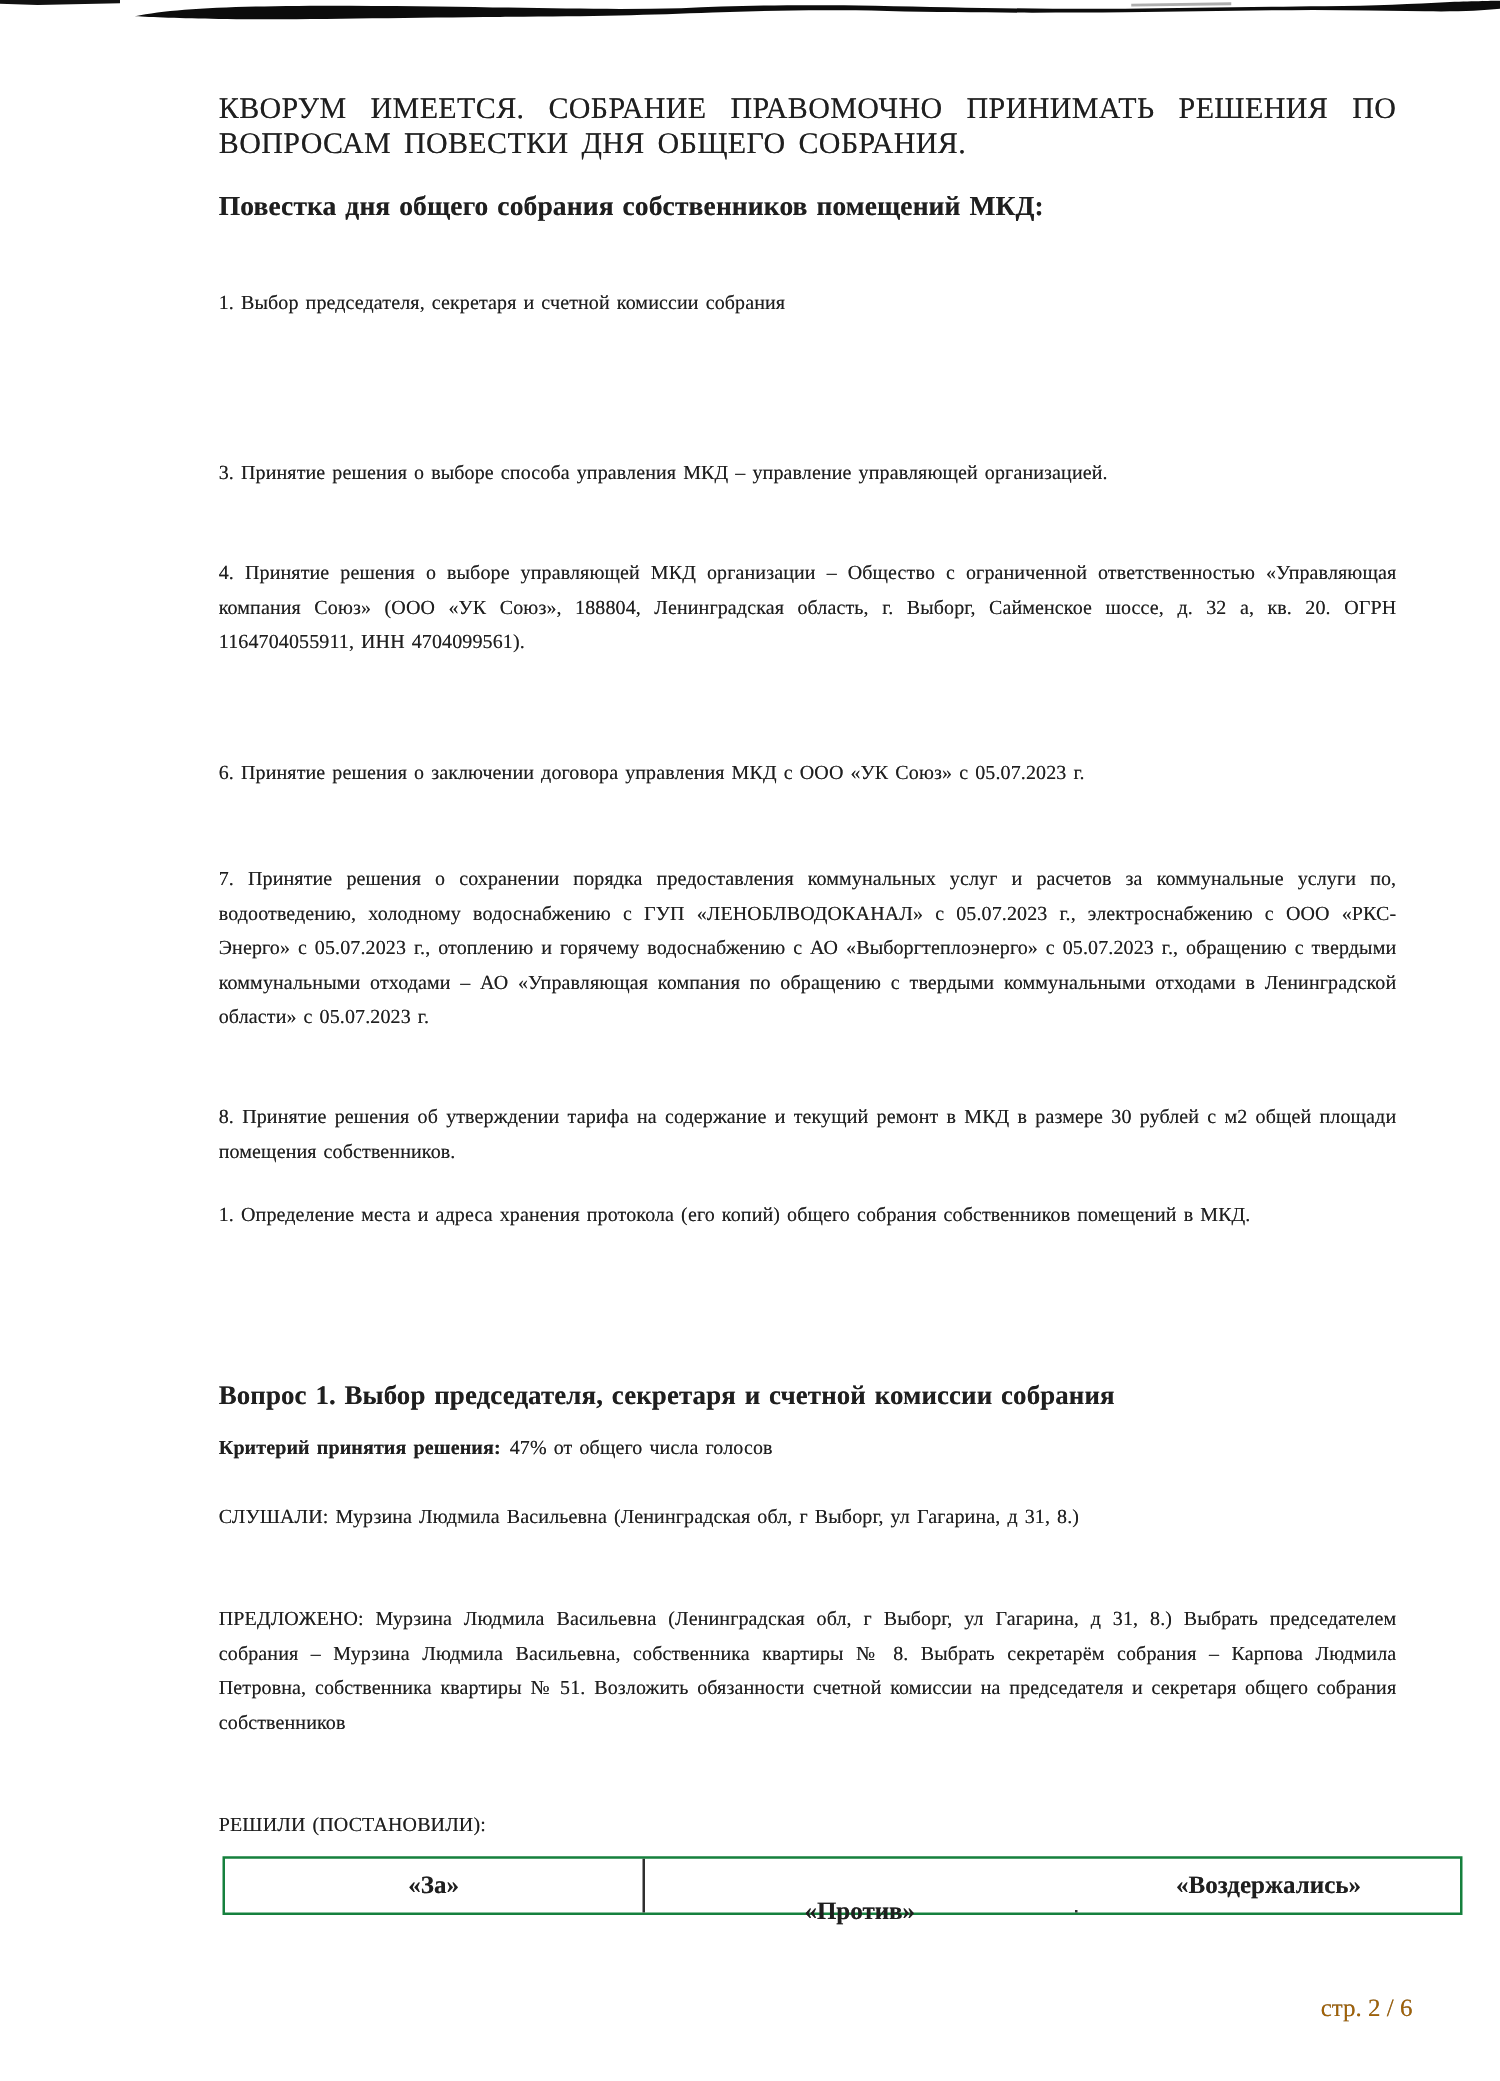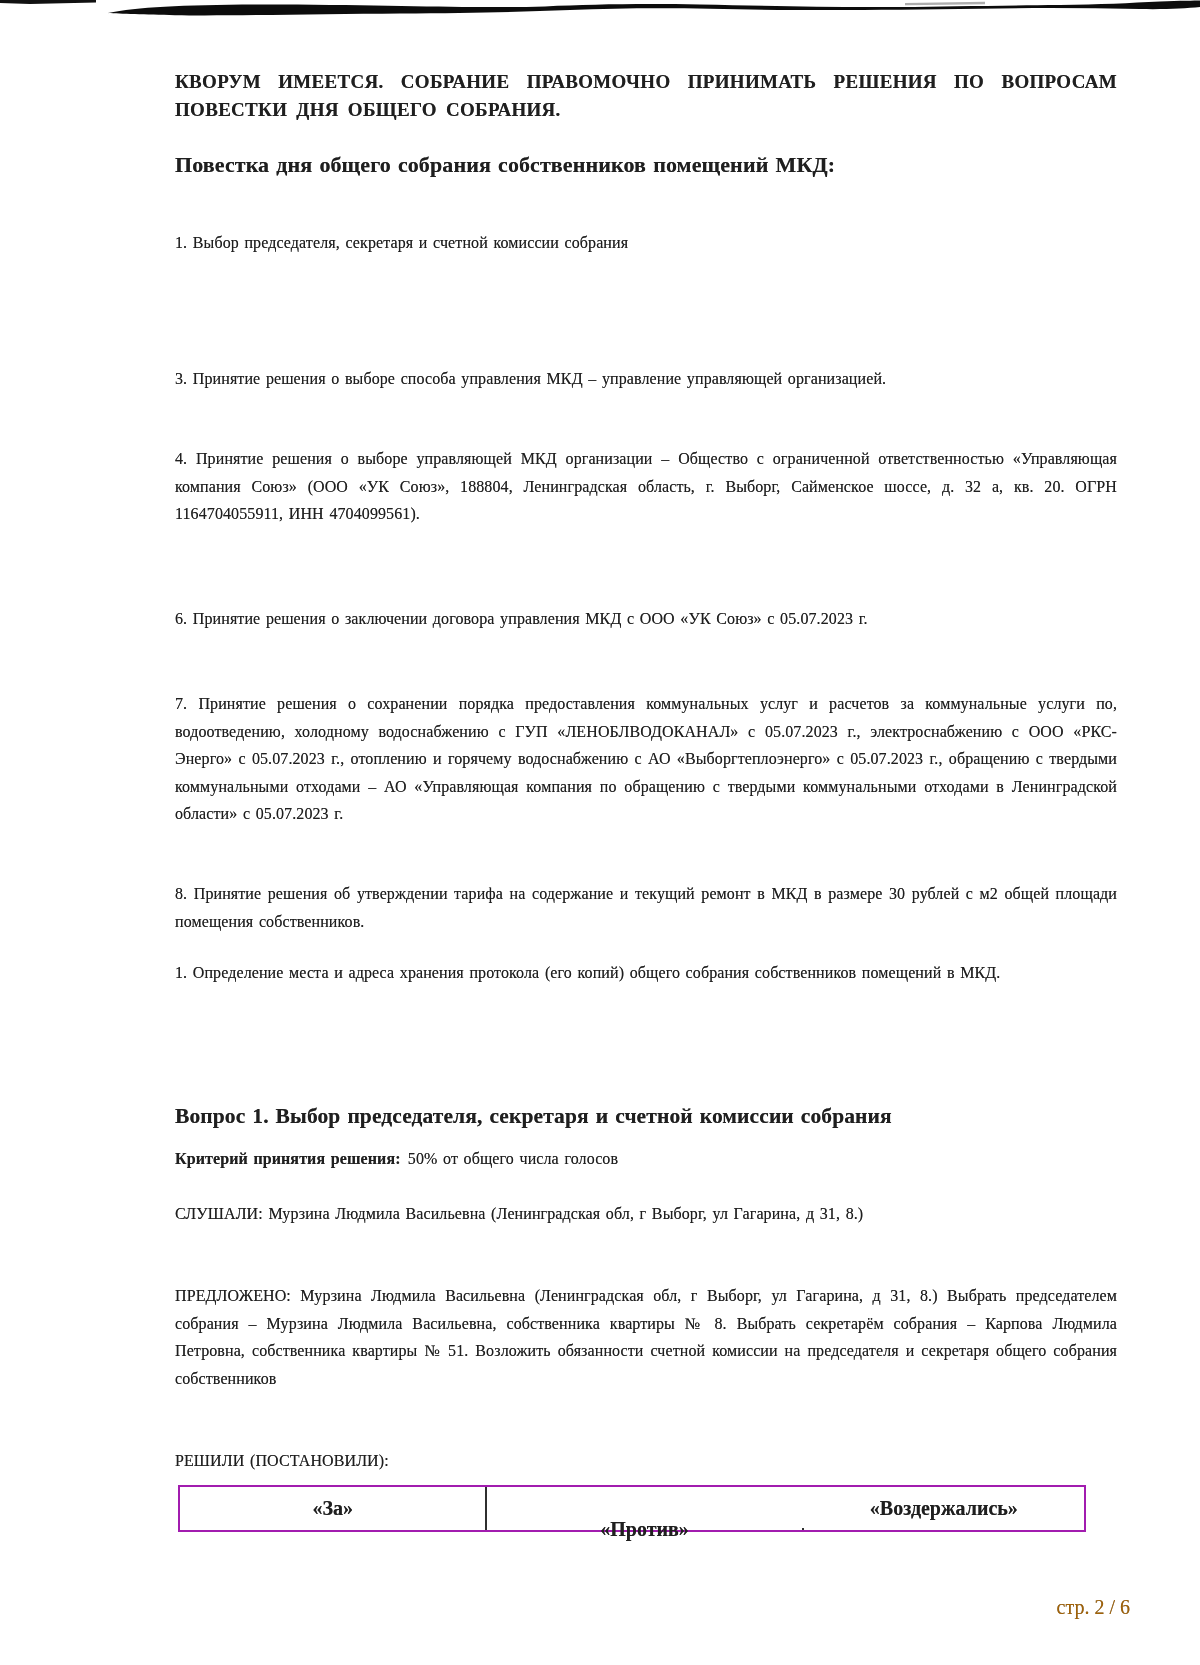--- a/index.html
+++ b/index.html
@@ -18,42 +18,42 @@
     width: 942px;
     font-size: 16px;
     line-height: 27.5px;
     text-align: justify;
     letter-spacing: 0.1px;
     word-spacing: 1.5px;
     text-shadow: 0 0 0.4px rgba(35,35,35,0.65);
   }
   .quorum-statement {
     top: 49px;
-    font-weight: bold;
-    font-size: 19px;
+    font-weight: normal;
+    font-size: 24px;
     line-height: 28px;
     letter-spacing: 0.3px;
     word-spacing: 4px;
   }
   .agenda-title {
     top: 129px;
     text-align: left;
     font-weight: bold;
     font-size: 22px;
   }
   .q-heading { font-weight: bold; font-size: 21.5px; }
   .bold { font-weight: bold; }
   .criteria-value { margin-left: 0.45em; font-weight: normal; }
   .vote-table {
     position: absolute;
     top: 1485px;
     left: 178px;
-    width: 908px;
+    width: 992px;
     height: 47px;
-    border: 2px solid #a21caf;
+    border: 2px solid #15803d;
     box-sizing: border-box;
     display: flex;
   }
   .vote-cell {
     display: flex;
     align-items: center;
     justify-content: center;
     font-weight: bold;
     font-size: 20px;
     text-shadow: 0 0 0.4px rgba(35,35,35,0.65);
@@ -96,21 +96,21 @@
   <p class="para" style="top:349px">3. Принятие решения о выборе способа управления МКД – управление управляющей организацией.</p>
   <p class="para" style="top:429px">4. Принятие решения о выборе управляющей МКД организации – Общество с ограниченной ответственностью «Управляющая компания Союз» (ООО «УК Союз», 188804, Ленинградская область, г. Выборг, Сайменское шоссе, д. 32 а, кв. 20. ОГРН 1164704055911, ИНН 4704099561).</p>
   <p class="para" style="top:589px">6. Принятие решения о заключении договора управления МКД с ООО «УК Союз» с 05.07.2023 г.</p>
   <p class="para" style="top:674px">7. Принятие решения о сохранении порядка предоставления коммунальных услуг и расчетов за коммунальные услуги по, водоотведению, холодному водоснабжению с ГУП «ЛЕНОБЛВОДОКАНАЛ» с 05.07.2023 г., электроснабжению с ООО «РКС-Энерго» с 05.07.2023 г., отоплению и горячему водоснабжению с АО «Выборгтеплоэнерго» с 05.07.2023 г., обращению с твердыми коммунальными отходами – АО «Управляющая компания по обращению с твердыми коммунальными отходами в Ленинградской области» с 05.07.2023 г.</p>
   <p class="para" style="top:864px">8. Принятие решения об утверждении тарифа на содержание и текущий ремонт в МКД в размере 30 рублей с м2 общей площади помещения собственников.</p>
   <p class="para" style="top:943px">1. Определение места и адреса хранения протокола (его копий) общего собрания собственников помещений в МКД.</p>
 
   <p class="para q-heading" style="top:1081px">Вопрос 1. Выбор председателя, секретаря и счетной комиссии собрания</p>
 
   <p class="para" style="top:1129px">
-    <span class="bold">Критерий принятия решения:</span><span class="criteria-value">50% от общего числа голосов</span>
+    <span class="bold">Критерий принятия решения:</span><span class="criteria-value">47% от общего числа голосов</span>
   </p>
 
   <p class="para" style="top:1184px">СЛУШАЛИ: Мурзина Людмила Васильевна (Ленинградская обл, г Выборг, ул Гагарина, д 31, 8.)</p>
 
   <p class="para" style="top:1266px">ПРЕДЛОЖЕНО: Мурзина Людмила Васильевна (Ленинградская обл, г Выборг, ул Гагарина, д 31, 8.) Выбрать председателем собрания – Мурзина Людмила Васильевна, собственника квартиры № 8. Выбрать секретарём собрания – Карпова Людмила Петровна, собственника квартиры № 51. Возложить обязанности счетной комиссии на председателя и секретаря общего собрания собственников</p>
 
   <p class="para" style="top:1431px">РЕШИЛИ (ПОСТАНОВИЛИ):</p>
 
   <div class="vote-table">
     <div class="vote-cell c1">«За»</div>

